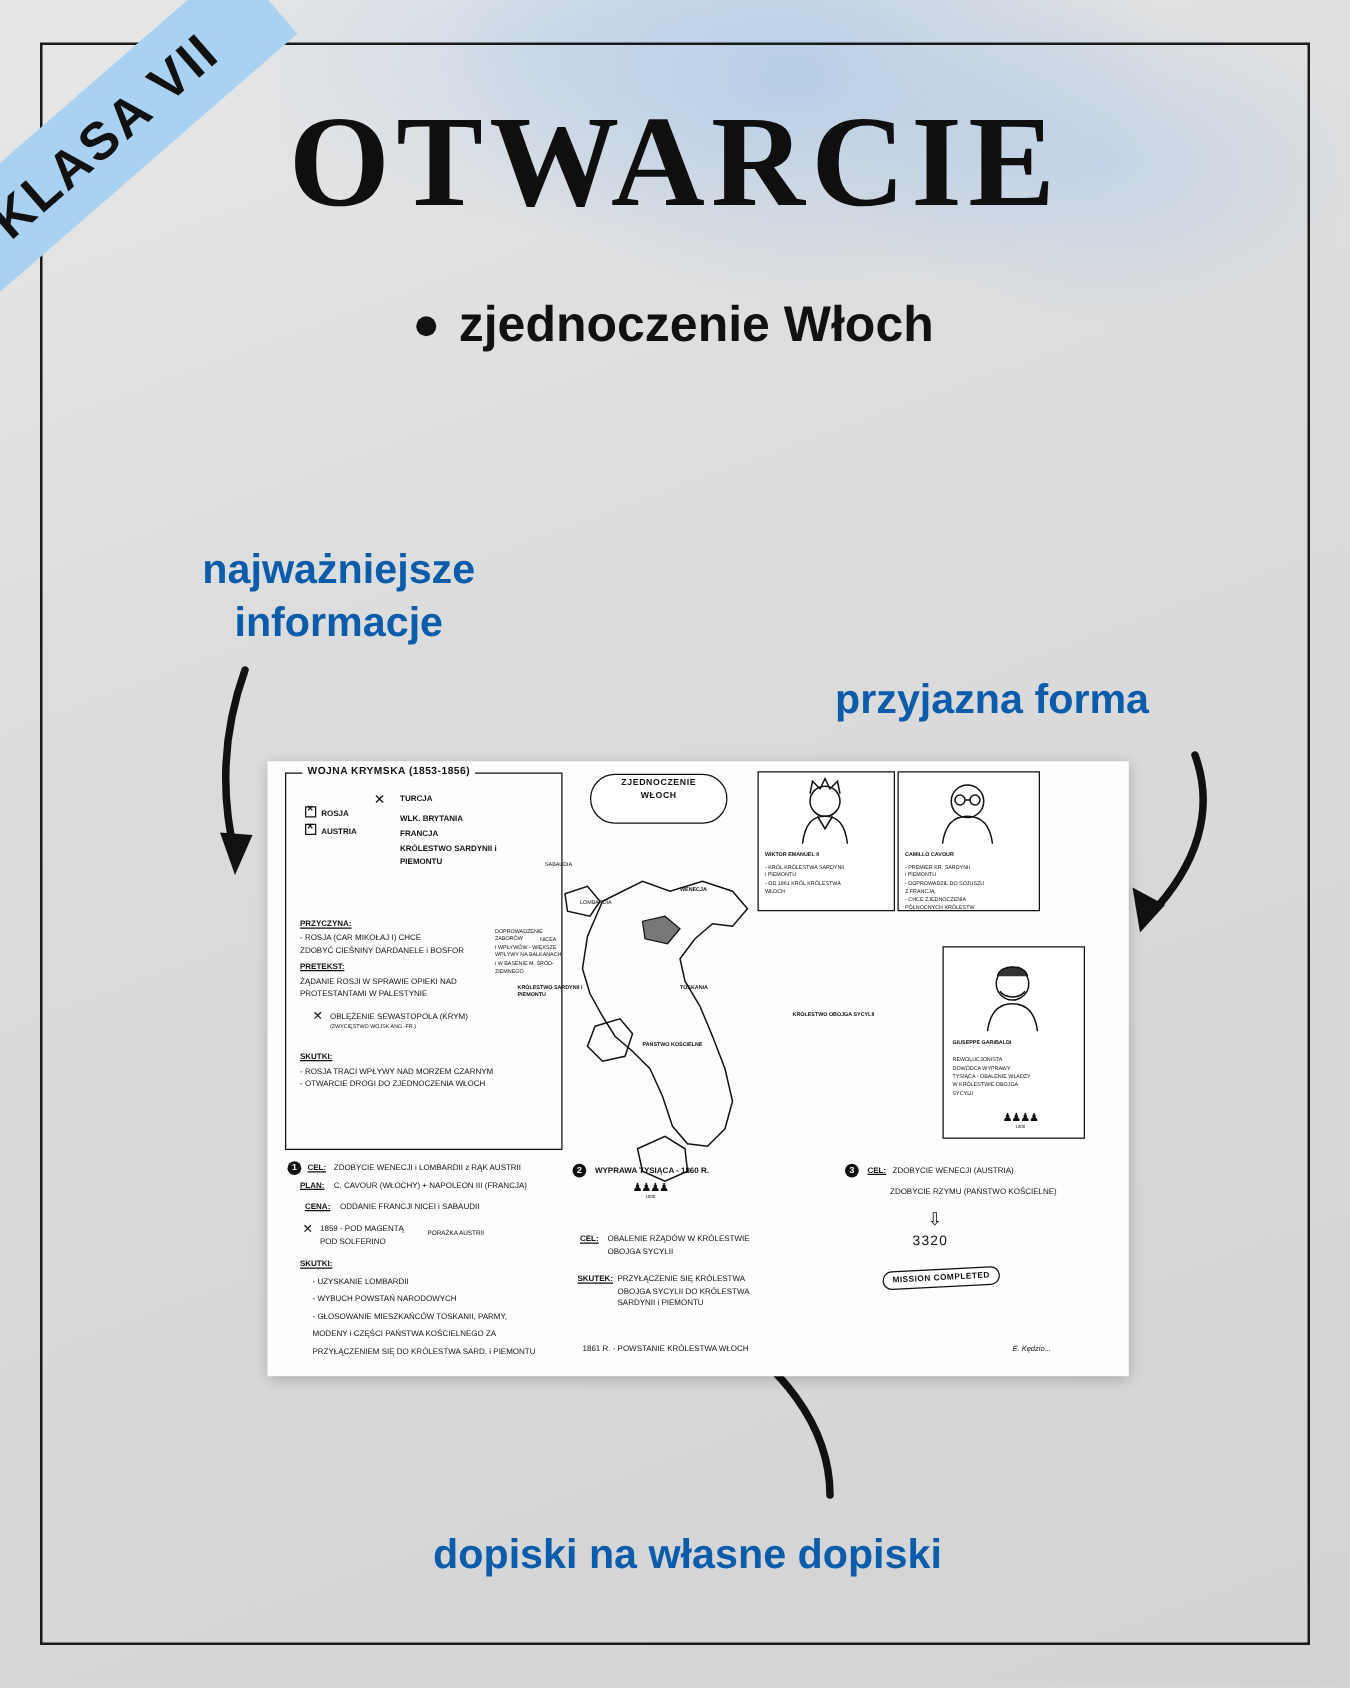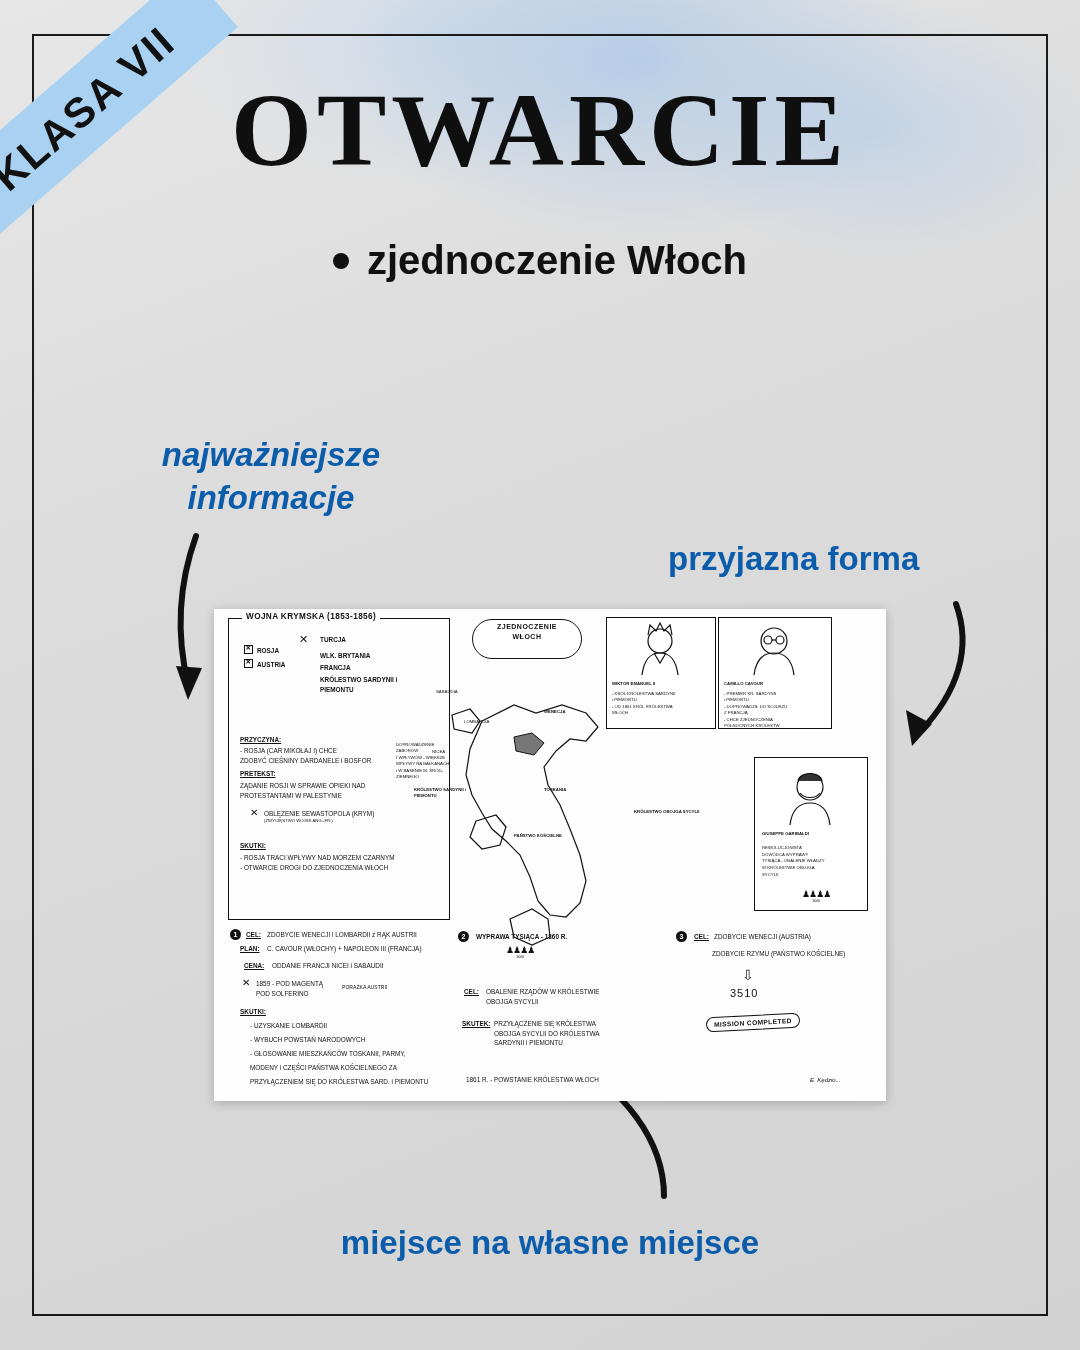--- a/index.html
+++ b/index.html
@@ -115,20 +115,21 @@
   
   .sheet {
     position: absolute;
     left: 214px;
     top: 609px;
     width: 672px;
     height: 492px;
     background: #fdfdfd;
     box-shadow: 0 2px 10px rgba(0,0,0,0.22);
     overflow: hidden;
+    padding-left: 17px;
   }
   .sheet .inner {
     position: absolute;
     inset: 0;
     font-family: "Liberation Sans", sans-serif;
     color: #111;
   }
   .box-left {
     position: absolute;
     left: 14px;
@@ -240,24 +241,24 @@
   </div>
 </div>
 
 <div class="title">OTWARCIE</div>
 
 <div class="subtitle-row">
   <span class="bullet-dot"></span>
   <span class="subtitle">zjednoczenie Włoch</span>
 </div>
 
-<div class="label-blue" id="label-info" style="white-space:pre-line;font-style:italic;">najważniejsze
+<div class="label-blue" id="label-info" style="white-space:pre-line;">najważniejsze
 informacje</div>
 <div class="label-blue" id="label-forma">przyjazna forma</div>
-<div class="label-blue" id="label-dopiski">miejsce na własne miejsce</div>
+<div class="label-blue" id="label-dopiski">dopiski na własne dopiski</div>
 
 <svg class="arrows" width="1080" height="1350">
   <g fill="none" stroke="#111" stroke-width="6" stroke-linecap="round">
     <path d="M196,536 C178,586 176,634 188,684"></path>
     <path d="M956,604 C972,648 958,692 920,732"></path>
     <path d="M664,1196 C664,1140 624,1090 566,1056"></path>
   </g>
   <polygon points="188,700 176,666 202,668" fill="#111"></polygon>
   <polygon points="912,746 906,710 932,724" fill="#111"></polygon>
   <polygon points="560,1046 586,1070 556,1074" fill="#111"></polygon>
@@ -412,18 +413,18 @@
     <div class="txt" style="left:280px; top:410px; width:180px;">PRZYŁĄCZENIE SIĘ KRÓLESTWA
 OBOJGA SYCYLII DO KRÓLESTWA
 SARDYNII i PIEMONTU</div>
     <div class="txt" style="left:252px; top:466px;">1861 R. - POWSTANIE KRÓLESTWA WŁOCH</div>
 
     <div class="num-badge" style="left:462px; top:322px;">3</div>
     <div class="txt b u" style="left:480px; top:323px;">CEL:</div>
     <div class="txt" style="left:500px; top:323px;">ZDOBYCIE WENECJI (AUSTRIA)</div>
     <div class="txt" style="left:498px; top:340px;">ZDOBYCIE RZYMU (PAŃSTWO KOŚCIELNE)</div>
     <div style="position:absolute; left:528px; top:358px; font-size:14px;">⇩</div>
-    <div class="year" style="left:516px; top:378px;">3510</div>
+    <div class="year" style="left:516px; top:378px;">3320</div>
     <div class="mission" style="left:492px; top:406px;">MISSION COMPLETED</div>
 
     <div class="sign" style="left:596px; top:468px;">E. Kędzio...</div>
   </div>
 </div>
 
 </body></html>

